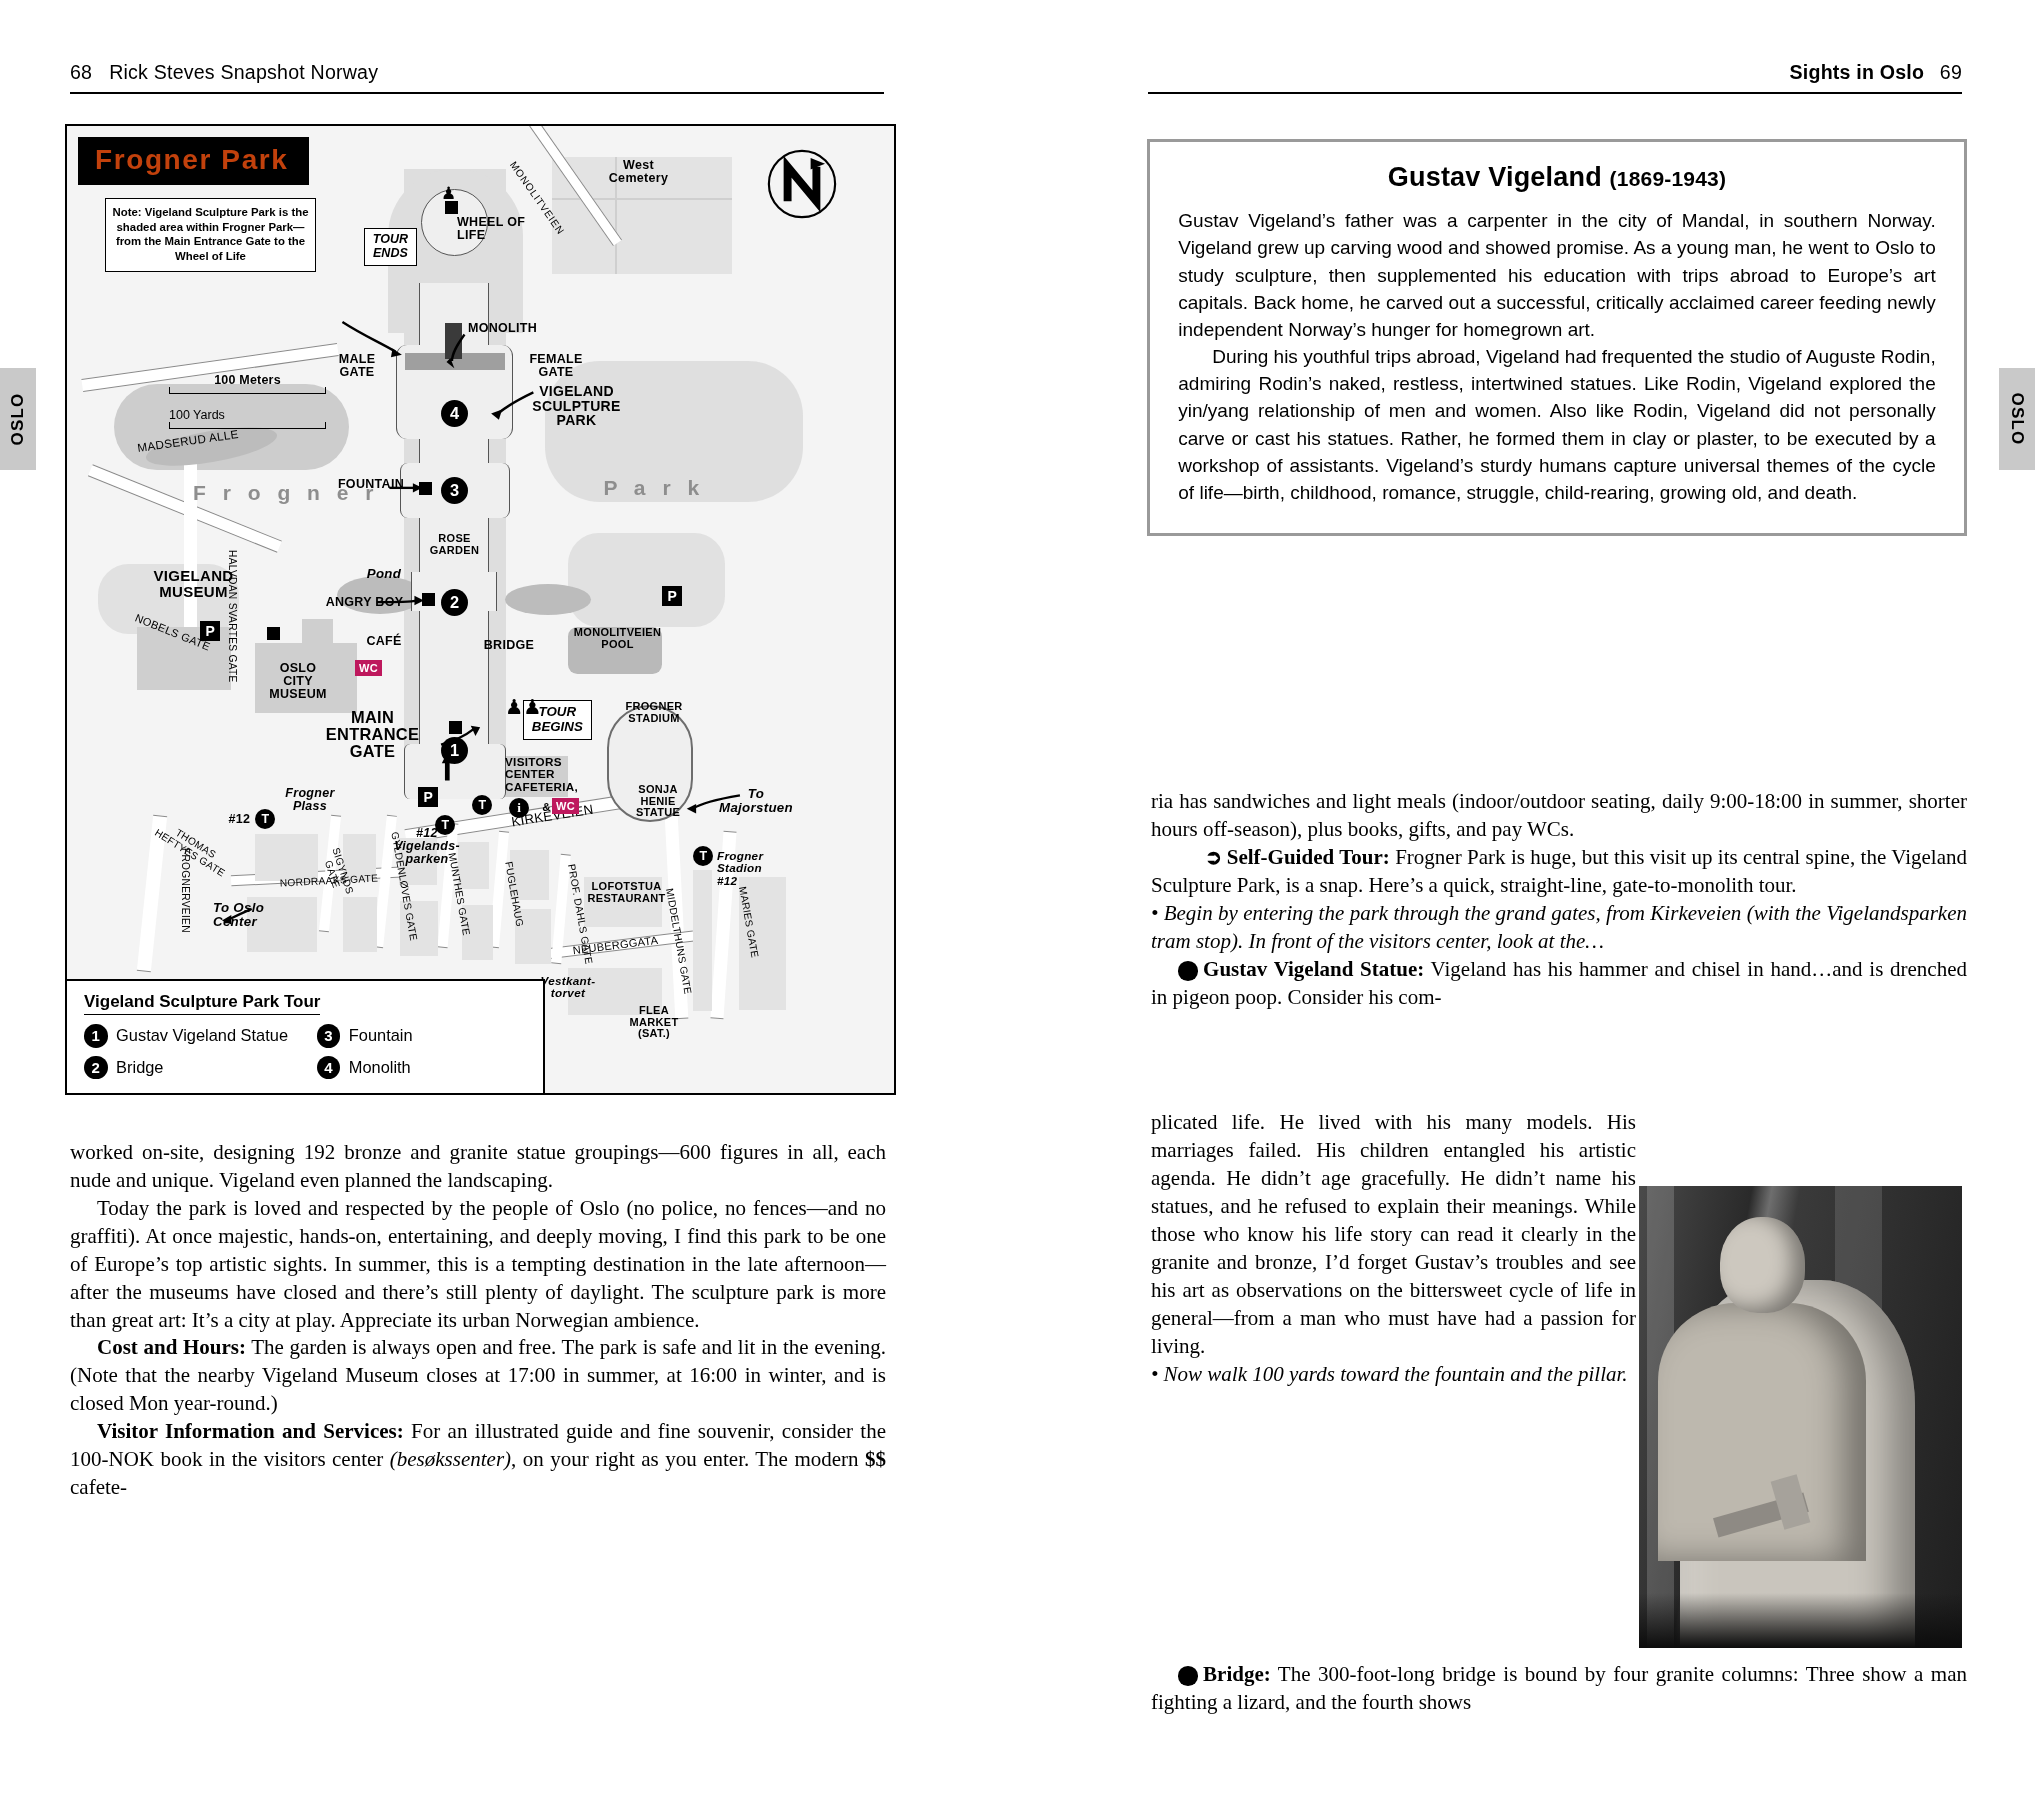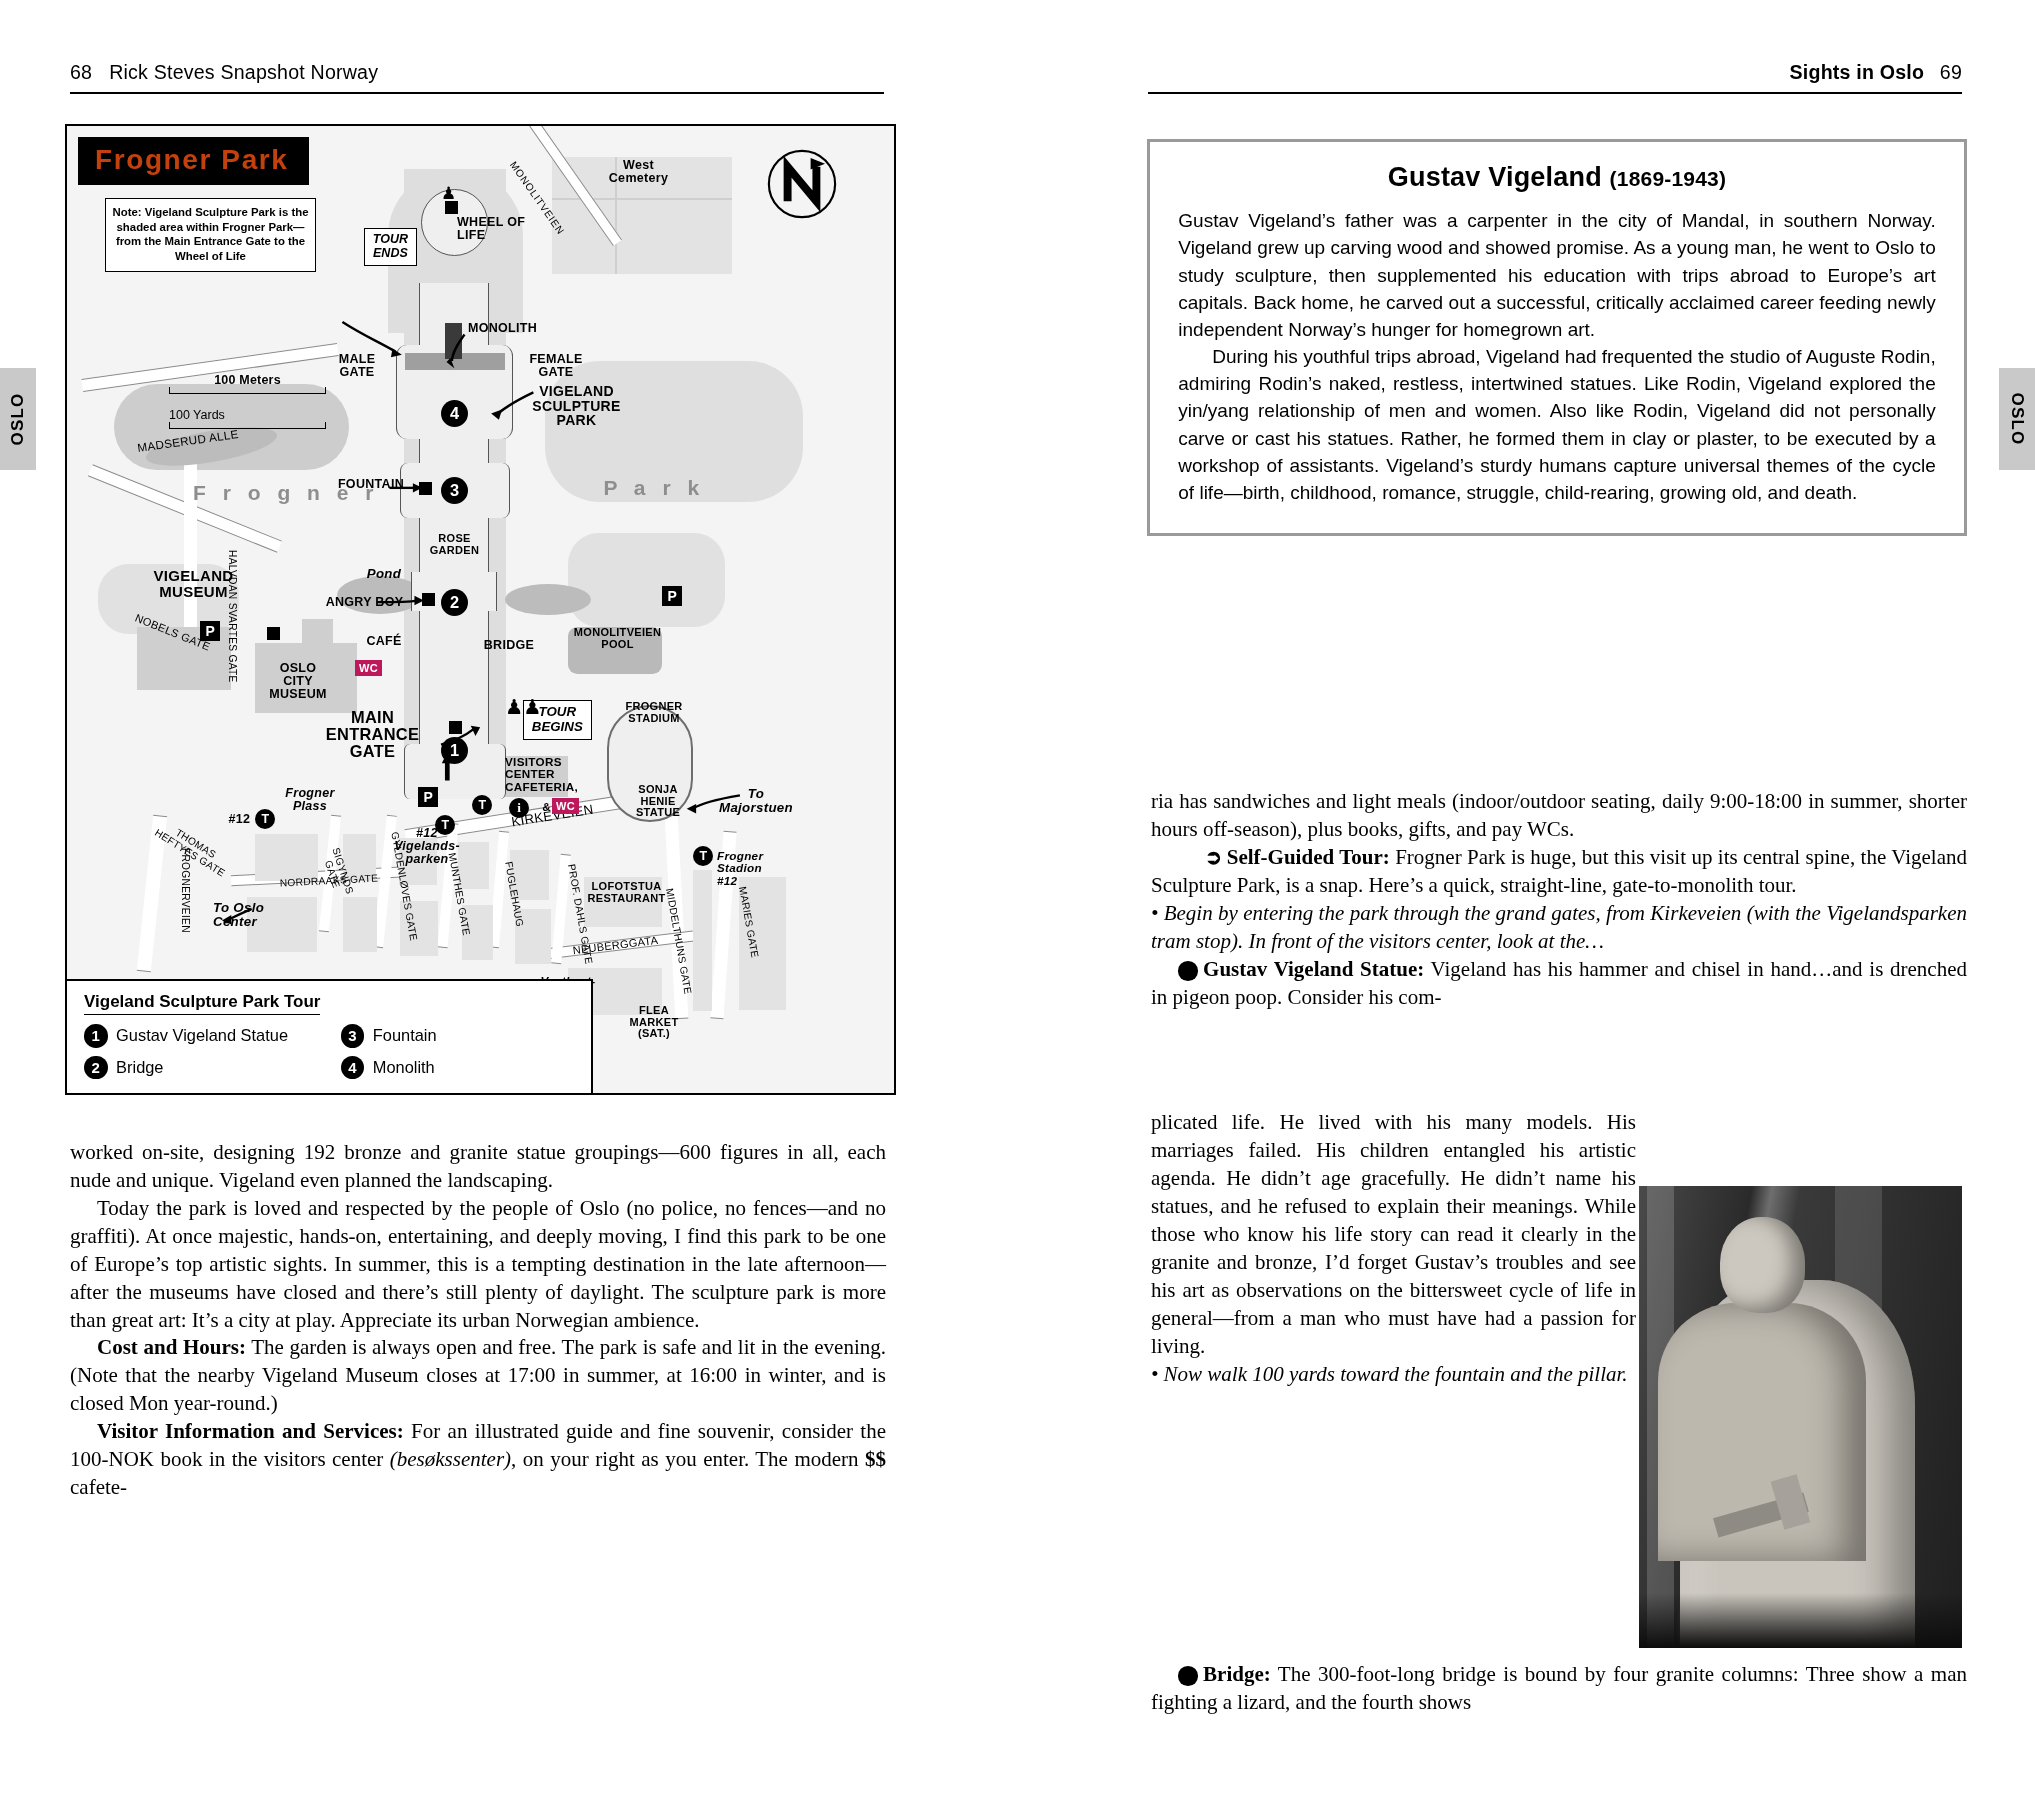--- a/index.html
+++ b/index.html
@@ -172,21 +172,21 @@
   }
   .imark {
     position: absolute; width: 20.4px; height: 20.4px; border-radius: 50%;
     background: #000; color: #fff;
     font-size: 13.3px; font-weight: 700; font-family: "Liberation Serif", serif;
     display: flex; align-items: center; justify-content: center;
   }
 
   
   .legend {
-    position: absolute; left: 0; bottom: 0; width: 526px;
+    position: absolute; left: 0; bottom: 0; width: 478px;
     background: #fff; border-top: 2.3px solid #000; border-right: 2.3px solid #000;
     padding: 11px 14px 14px 17px;
   }
   .legend-title {
     font-size: 17px; font-weight: 700; margin-bottom: 9.4px;
     border-bottom: 1.6px solid #000; display: inline-block; padding-bottom: 1.6px;
   }
   .legend-grid {
     display: grid; grid-template-columns: 1fr 1fr; gap: 7.8px 20.4px;
   }

